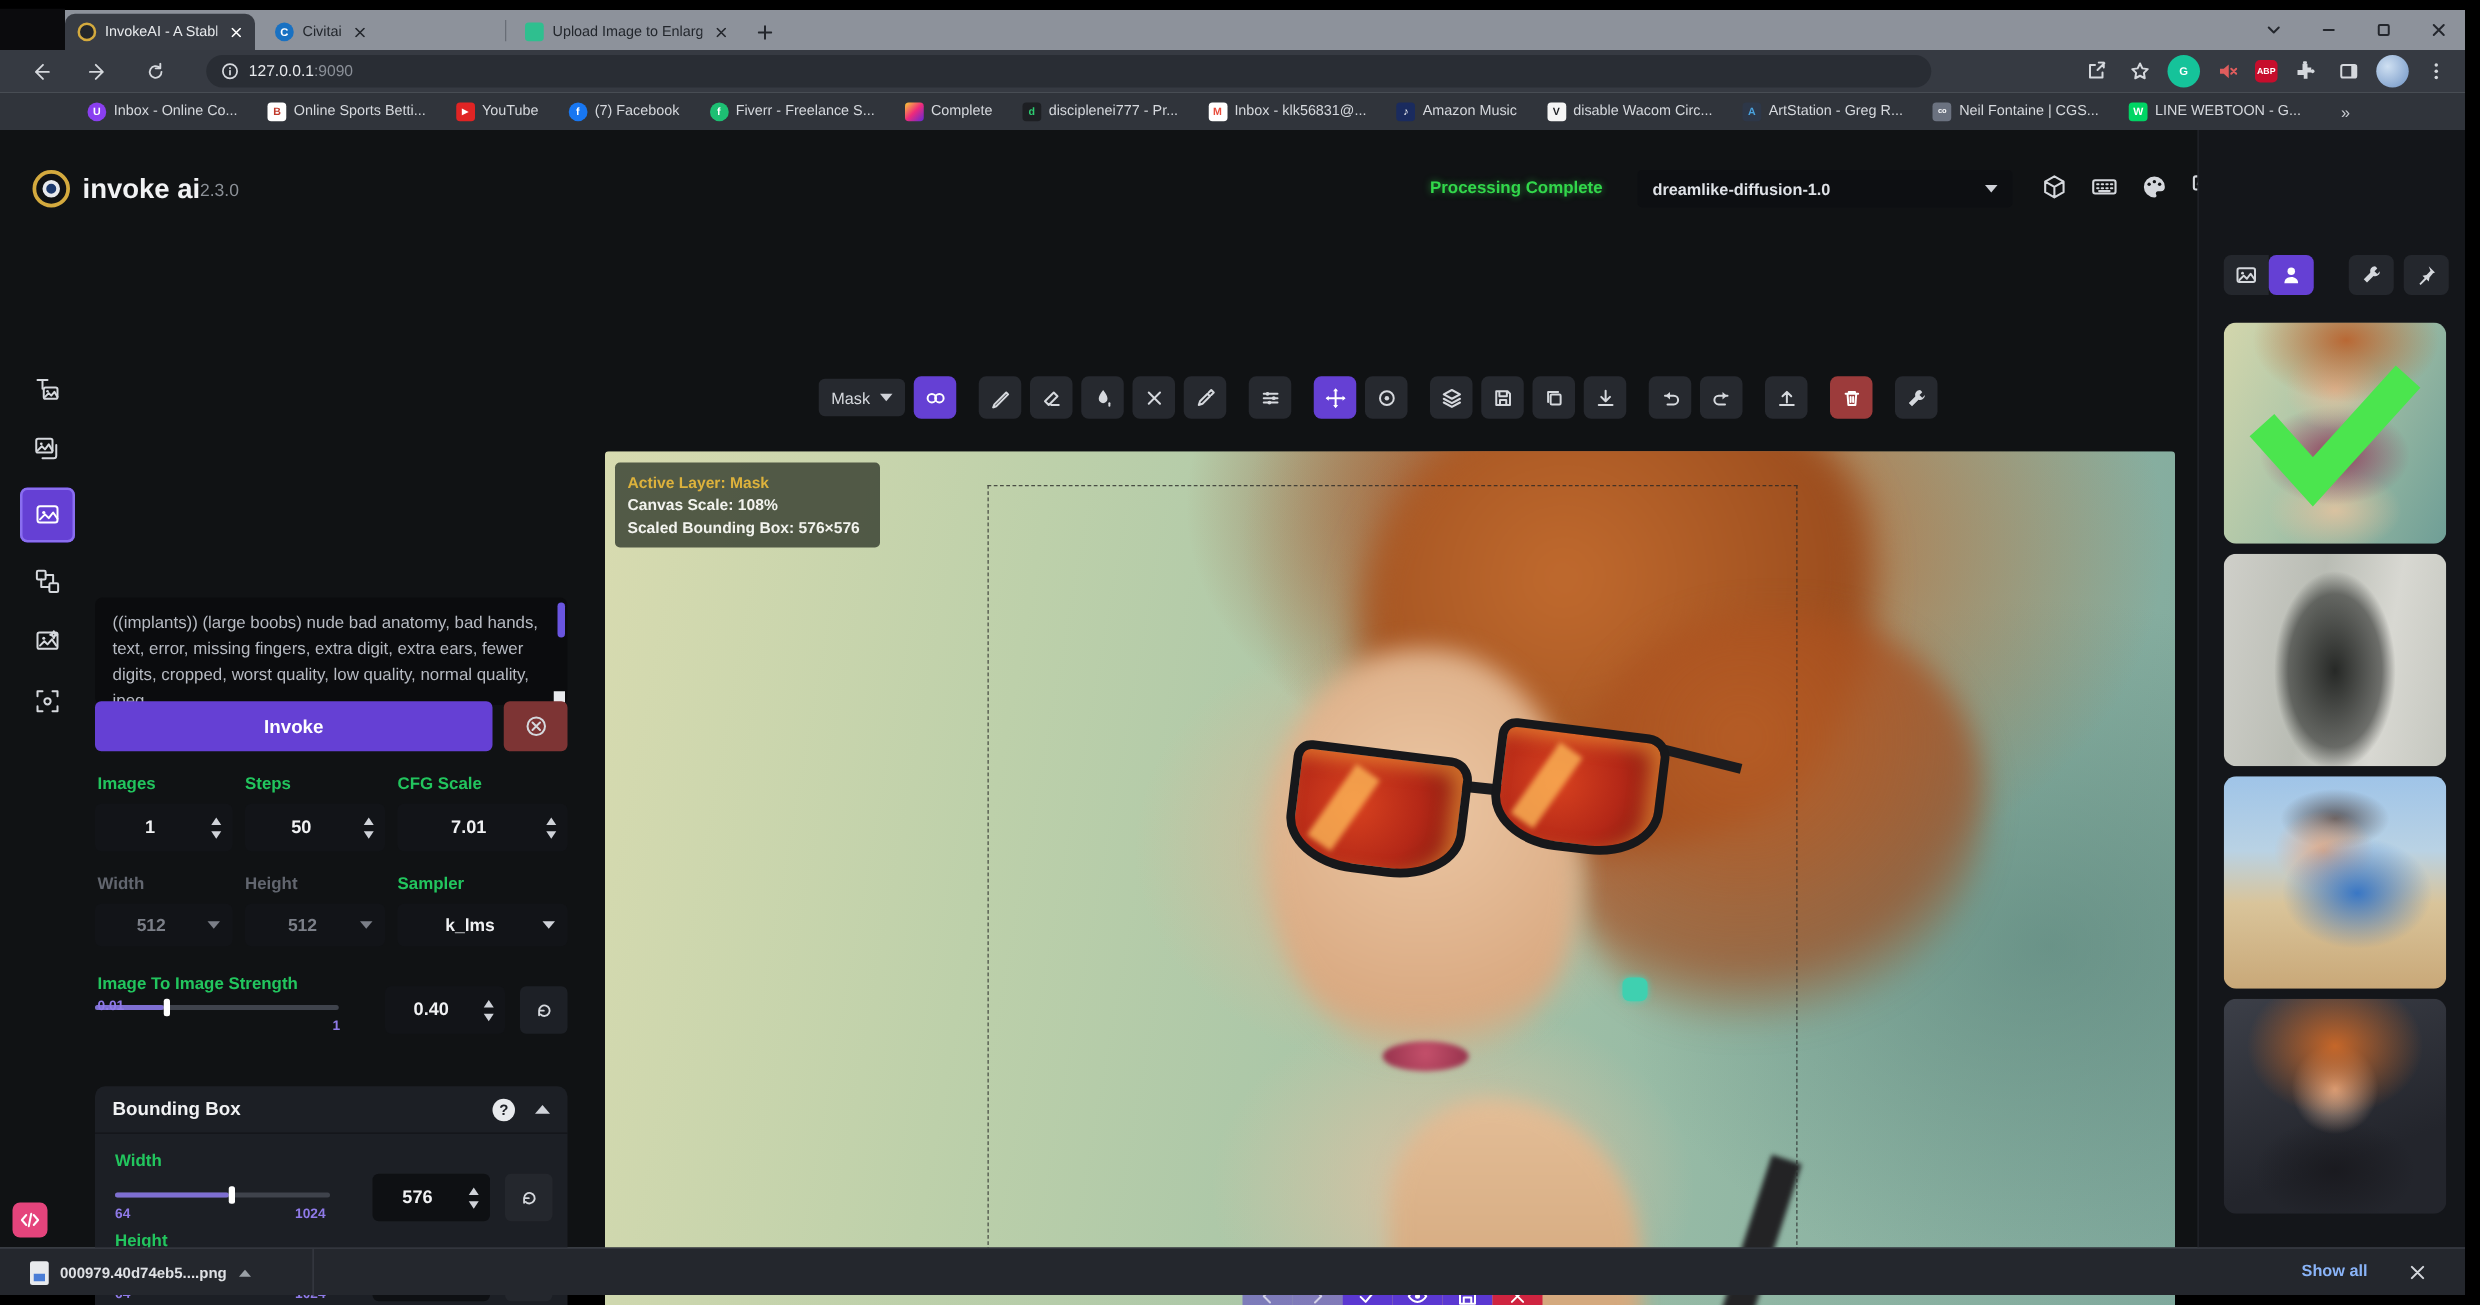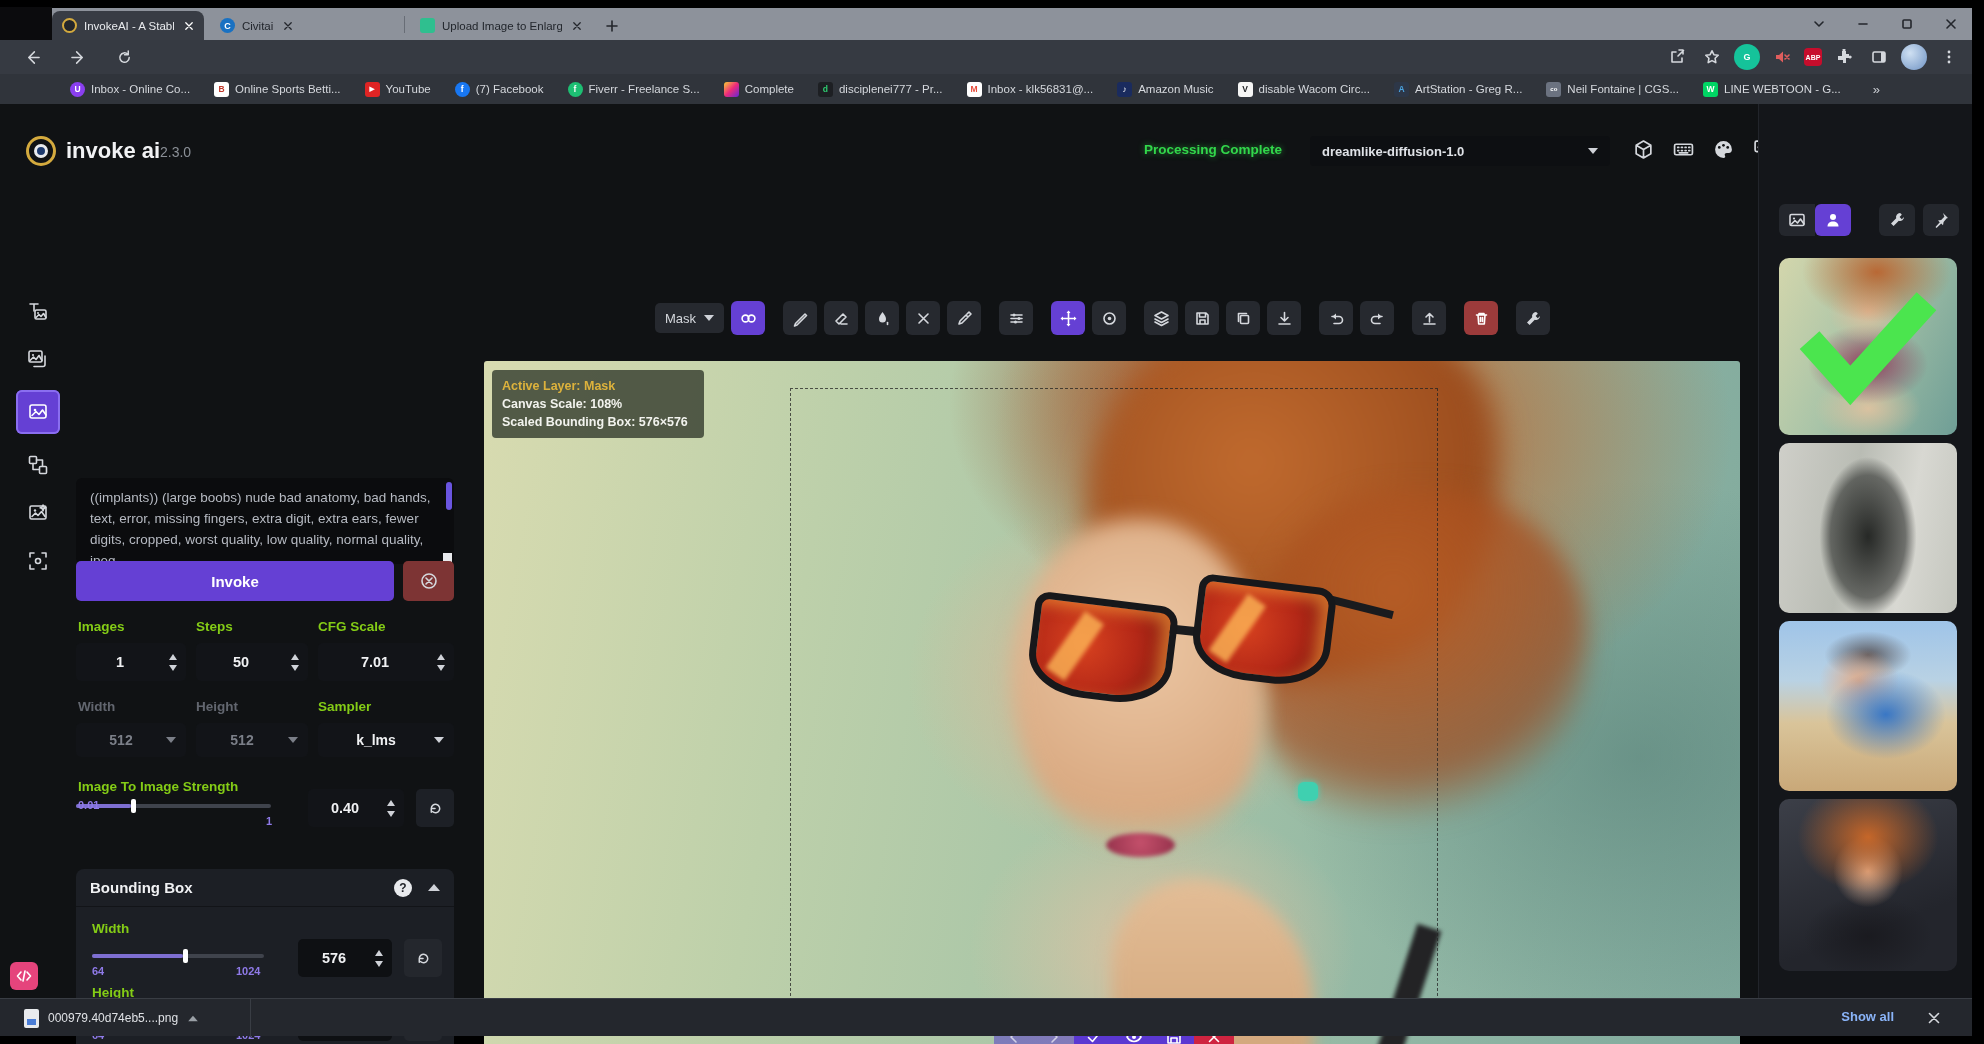--- a/index.html
+++ b/index.html
@@ -100,21 +100,21 @@
     border-radius:6px; padding:10px 16px 0 14px; color:#b6bac2; font-size:13.5px; line-height:1.55;
     overflow:hidden; }
   .neg-scroll { position:absolute; right:2px; top:4px; width:6px; height:28px; border-radius:3px; background:#6a55e0; }
   .neg-grip { position:absolute; right:2px; bottom:2px; width:9px; height:9px; background:#e8eaed; }
   .invoke-row { position:absolute; left:0; top:270px; width:378px; height:40px; display:flex; gap:9px; }
   .invoke-btn { width:318px; height:40px; background:#6540d4; border:none; border-radius:5px; color:#fff;
     font-size:15px; font-weight:bold; font-family:inherit; }
   .cancel-btn { width:51px; height:40px; background:#7d3434; border:none; border-radius:5px;
     display:flex; align-items:center; justify-content:center; }
   .cancel-btn svg { width:18px; height:18px; }
-  .plabel { position:absolute; font-size:13.5px; font-weight:bold; color:#84cc16; }
+  .plabel { position:absolute; font-size:13.5px; font-weight:bold; color:#22c55e; }
   .plabel.dim { color:#62666f; }
   .numbox { position:absolute; height:38px; background:#121418; border-radius:5px; display:flex;
     align-items:center; }
   .numbox .val { flex:1; text-align:center; color:#f0f1f3; font-size:14.5px; font-weight:bold; }
   .stepper { width:18px; height:28px; display:flex; flex-direction:column; align-items:center;
     justify-content:center; gap:5px; margin-right:4px; }
   .tri-up { width:0; height:0; border-left:4.5px solid transparent; border-right:4.5px solid transparent;
     border-bottom:6px solid #cfd2d8; }
   .tri-dn { width:0; height:0; border-left:4.5px solid transparent; border-right:4.5px solid transparent;
     border-top:6px solid #cfd2d8; }
@@ -235,21 +235,21 @@
 
   
   .console-btn { position:absolute; left:10px; top:858px; width:28px; height:28px; background:#e5447c;
     border-radius:6px; display:flex; align-items:center; justify-content:center; }
   .console-btn svg { width:16px; height:16px; }
 
   
   .dlbar { position:absolute; left:0; top:990px; width:100%; height:38px; background:#24272d;
     border-top:1px solid #393d44; }
   .dlchip { position:absolute; left:14px; top:4px; height:30px; display:flex; align-items:center;
-    gap:9px; padding:0 10px; border-radius:15px; }
+    gap:9px; padding:0 10px; border-radius:15px;font-weight:bold; }
   .dlfile { width:15px; height:19px; background:#e8eaed; border-radius:2px; position:relative; }
   .dlfile::after { content:""; position:absolute; left:3px; bottom:3px; width:9px; height:6px; background:#4a7dd6; }
   .dlname { color:#dfe1e5; font-size:12px; }
   .dl-divider { position:absolute; left:250px; top:0; width:1px; height:38px; background:#393d44; }
   .showall { position:absolute; right:78px; top:10px; color:#8ab4f8; font-size:13px; font-weight:bold; }
   .dlclose { position:absolute; right:28px; top:9px; width:20px; height:20px; display:flex;
     align-items:center; justify-content:center; }
   .dlclose svg { width:12px; height:12px; }
 
   .ic-stroke { fill:none; stroke:#d5d8dd; stroke-width:1.6; stroke-linecap:round; stroke-linejoin:round; }
@@ -333,20 +333,27 @@
     <div class="navbtn" style="left:64px;">
       <svg viewBox="0 0 16 16">
           <path class="ic-stroke" d="M6 2l6 6-6 6M12 8H1"></path>
         </svg>
       </div>
     <div class="navbtn" style="left:110px;">
       <svg viewBox="0 0 16 16">
           <path class="ic-stroke" d="M13 8a5 5 0 1 1-1.5-3.5M12 1v4H8"></path>
         </svg>
       </div>
+    <div class="urlpill">
+      <svg viewBox="0 0 16 16" style="width:14px;height:14px;">
+        <circle class="ic-stroke" cx="8" cy="8" r="6.5"></circle>
+          <path class="ic-stroke" d="M8 7.5V11M8 5v.2"></path>
+        </svg>
+      <span><span class="host">127.0.0.1</span><span class="port">:9090</span></span>
+    </div>
     <div class="tb-icons">
       <span class="tb-ic">
         <svg viewBox="0 0 16 16">
             <path class="ic-stroke" d="M7 3H3v10h10V9M9 7l5.5-5.5M10 1h4v4"></path>
           </svg>
         </span>
       <span class="tb-ic">
         <svg viewBox="0 0 16 16">
             <path class="ic-stroke" d="M8 1.8l1.9 3.9 4.3.6-3.1 3 .7 4.3L8 11.6l-3.8 2 .7-4.3-3.1-3 4.3-.6z"></path>
           </svg>

